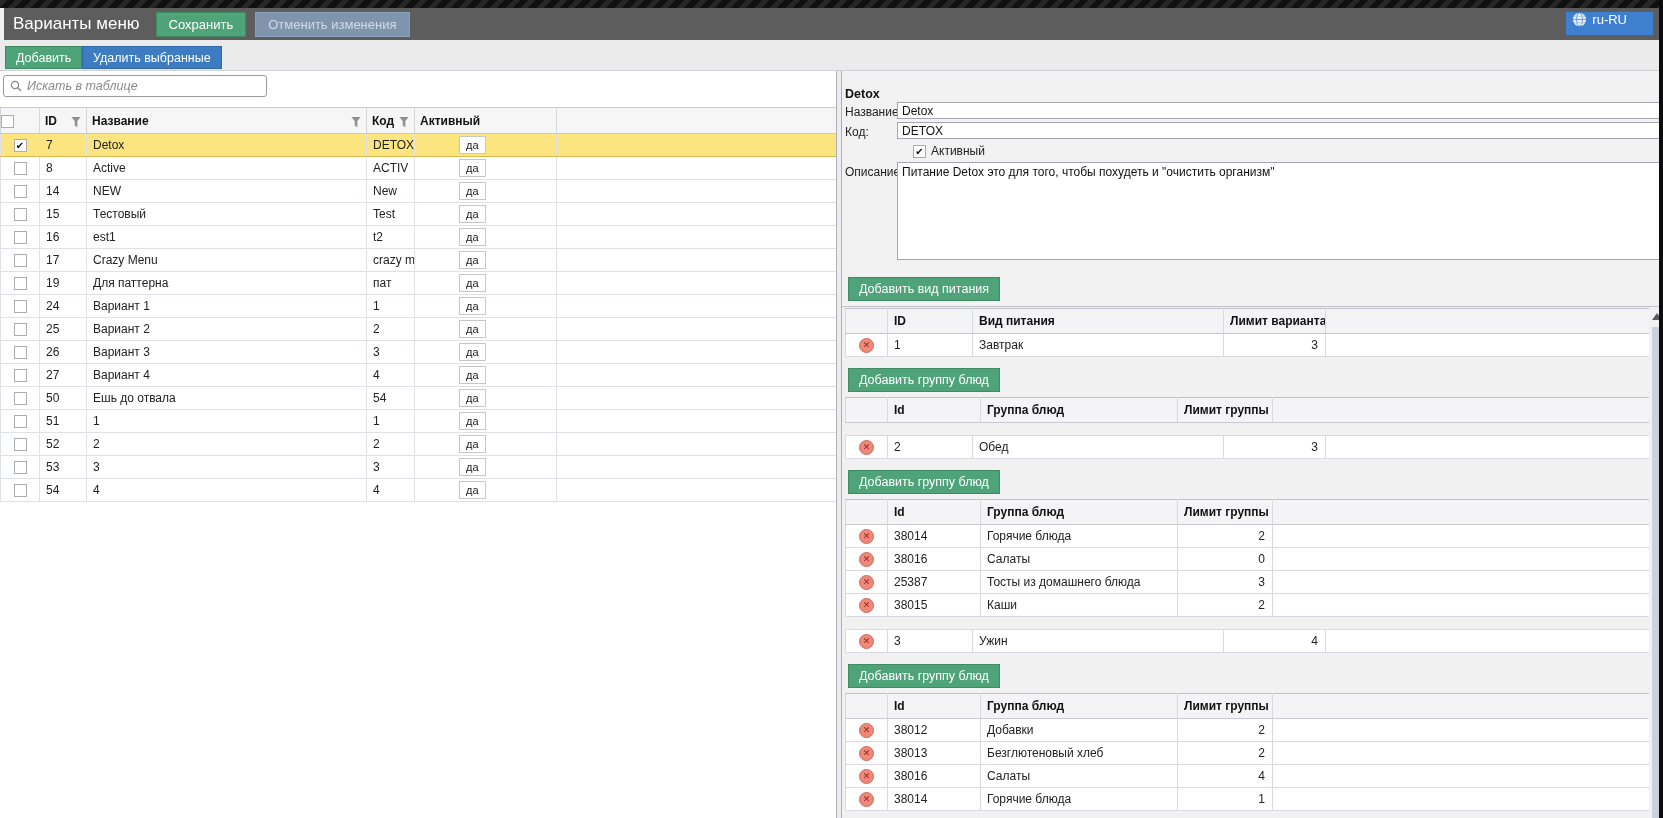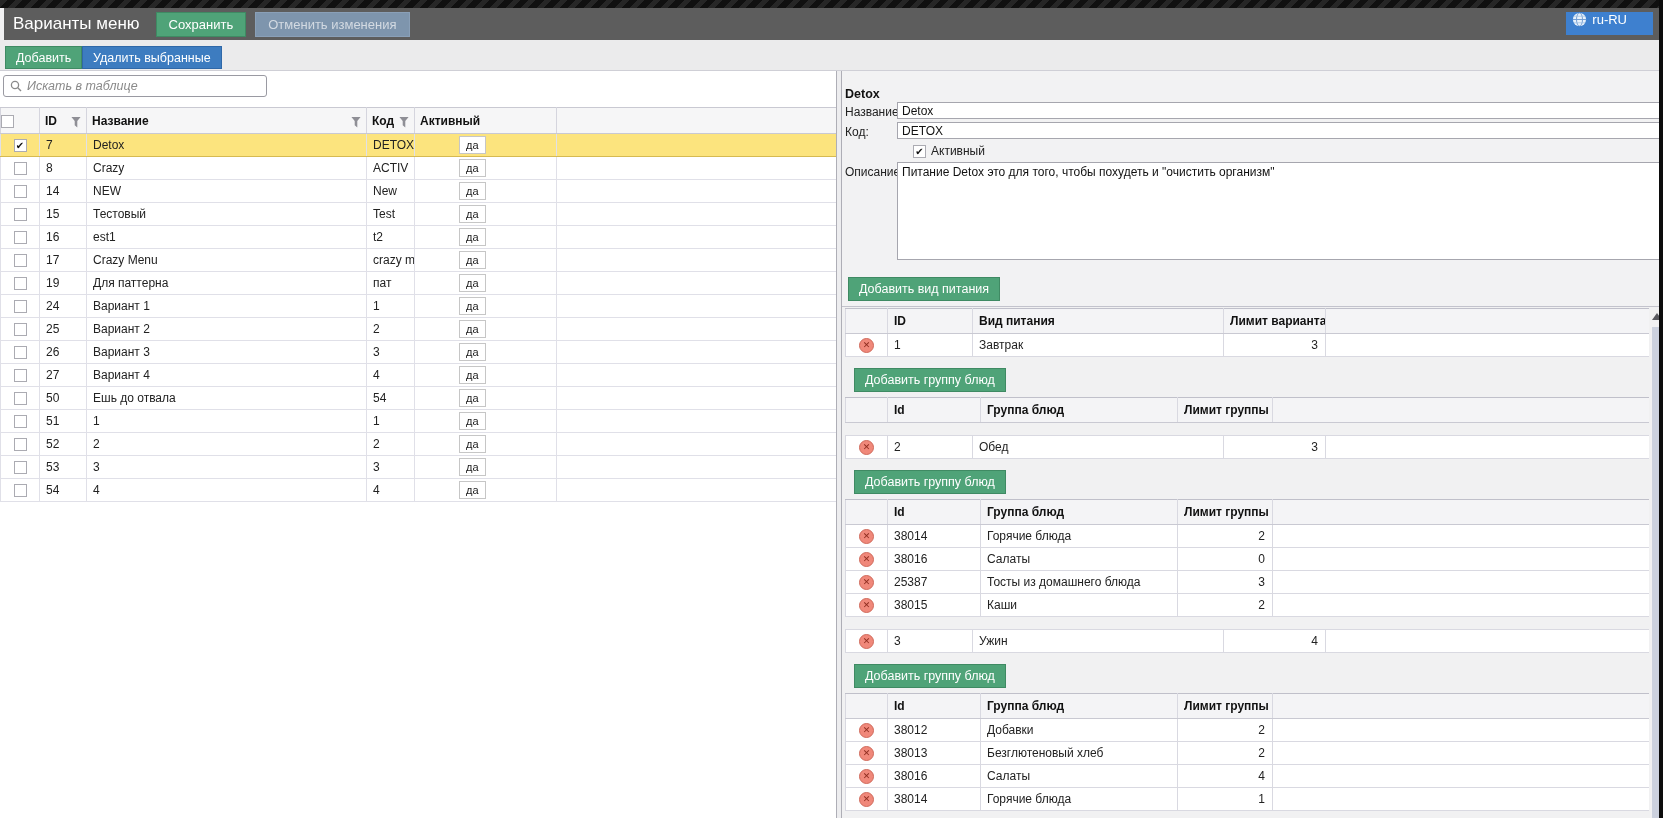--- a/index.html
+++ b/index.html
@@ -77,21 +77,21 @@
     overflow:hidden; white-space:nowrap; color:#222; }
   .ntable th { background:#f4f4f6; text-align:left; font-weight:bold; height:25px; color:#111;
     border-top:1px solid #c0c0ca; border-bottom:1px solid #c9c9d2; }
   .ntable td.c-lim, .ntable th.c-lim-h { text-align:right; padding-right:7px; }
   .ntable th.c-lim-h { text-align:left; }
   .ntable .icon-cell { text-align:center; padding:0; width:42px; }
   .ntable .c-fill { border-right:none; }
   table.outer { margin-top:12px; }
   table.outer.first { margin-top:0; }
   table.group { margin-top:5px; margin-bottom:1px; }
-  .add-group { margin-top:11px; margin-left:9px; }
+  .add-group { margin-top:11px; margin-left:3px; }
   .del { display:inline-block; width:15px; height:15px; border-radius:50%;
     background:var(--delete-bg,#f0887a); border:1px solid var(--delete-border,#d06a5b);
     color:var(--delete-glyph,#8f2c1f); font-size:9px; font-weight:bold; line-height:13px;
     text-align:center; cursor:pointer; vertical-align:middle; }
 
   
   .v-scrollbar { position:absolute; right:1px; top:1px; bottom:0; width:11px; background:#f1f1f2; }
   .scroll-up { position:absolute; top:4px; left:1px; width:9px; height:9px; cursor:pointer; }
   .scroll-up::after { content:""; position:absolute; left:0; top:1px; border-left:5px solid transparent;
     border-right:5px solid transparent; border-bottom:7px solid #5a5a60; }
@@ -178,21 +178,21 @@
             <td class="cb-cell"><span class="cb checked">✔</span></td>
             <td class="c-id">7</td>
             <td class="c-name">Detox</td>
             <td class="c-code">DETOX</td>
             <td class="c-active"><span class="yes-badge">да</span></td>
             <td class="c-fill"></td>
           </tr>
           <tr>
             <td class="cb-cell"><span class="cb"></span></td>
             <td class="c-id">8</td>
-            <td class="c-name">Crazy</td>
+            <td class="c-name">Active</td>
             <td class="c-code">ACTIV</td>
             <td class="c-active"><span class="yes-badge">да</span></td>
             <td class="c-fill"></td>
           </tr>
           <tr>
             <td class="cb-cell"><span class="cb"></span></td>
             <td class="c-id">14</td>
             <td class="c-name">NEW</td>
             <td class="c-code">New</td>
             <td class="c-active"><span class="yes-badge">да</span></td>

